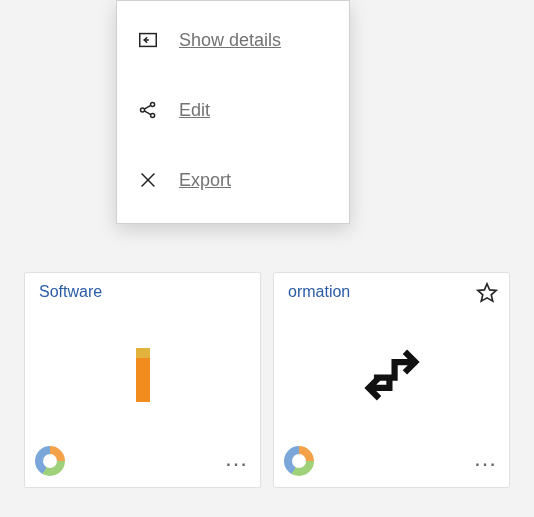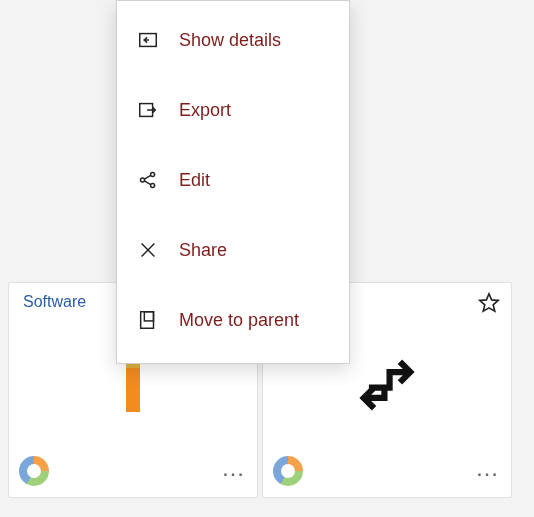--- a/index.html
+++ b/index.html
@@ -9,25 +9,25 @@
     height: 517px;
     background: #f3f3f3;
     font-family: "Segoe UI", Arial, sans-serif;
     color: #222;
     position: relative;
     overflow: hidden;
   }
   .cards {
     position: absolute;
     left: 0;
-    top: 282px;
+    top: 272px;
     width: 534px;
     display: flex;
-    gap: 4px;
-    padding: 0 8px;
+    gap: 12px;
+    padding: 0 24px;
   }
   .card {
     background: #fff;
     border: 1px solid #e0e0e0;
     width: 250px;
     height: 216px;
     border-radius: 2px;
     position: relative;
     display: flex;
     flex-direction: column;
@@ -105,22 +105,23 @@
     padding: 4px 0 8px 0;
     z-index: 10;
   }
   .menu-item {
     height: 70px;
     display: flex;
     align-items: center;
     gap: 18px;
     padding: 0 18px;
     font-size: 18px;
-    color: #7f1d1d;
+    color: #737373;
     cursor: pointer;
+    text-decoration: underline;
   }
   .menu-item .mi-icon {
     width: 26px;
     display:flex;
     align-items:center;
     justify-content:center;
   }
   .menu-item svg { width:22px; height:22px; stroke:#222; fill:none; stroke-width:1.6; }
 </style>
 </head>
@@ -168,54 +169,36 @@
     <span class="mi-icon">
       <svg viewBox="0 0 24 24">
           <rect x="3" y="5" width="18" height="14"></rect>
           <path d="M13 12H7m4-3l-3 3 3 3"></path>
         </svg>
     </span>
     <span>Show details</span>
   </div>
 
 
-  <div class="menu-item">
-    <span class="mi-icon">
-      <svg viewBox="0 0 24 24">
-          <rect x="3" y="5" width="14" height="14"></rect>
-          <path d="M11 12h9m-3-3l3 3-3 3"></path>
-        </svg>
-    </span>
-    <span>Export</span>
-  </div>
 
   <div class="menu-item">
     <span class="mi-icon">
       <svg viewBox="0 0 24 24">
           <circle cx="6" cy="12" r="2.2"></circle>
           <circle cx="17" cy="6" r="2.2"></circle>
           <circle cx="17" cy="18" r="2.2"></circle>
           <path d="M8 11l7-4M8 13l7 4"></path>
         </svg>
     </span>
     <span>Edit</span>
   </div>
 
   <div class="menu-item">
     <span class="mi-icon">
       <svg viewBox="0 0 24 24">
           <path d="M5 5l14 14M19 5L5 19"></path>
         </svg>
     </span>
-    <span>Share</span>
-  </div>
-
-  <div class="menu-item">
-    <span class="mi-icon">
-      <svg viewBox="0 0 24 24">
-          <rect x="4" y="3" width="14" height="18"></rect>
-          <rect x="8" y="3" width="10" height="10"></rect>
-        </svg>
-    </span>
-    <span>Move to parent</span>
-  </div>
+    <span>Export</span>
+  </div>
+
 
 </div>
 
 </body></html>

